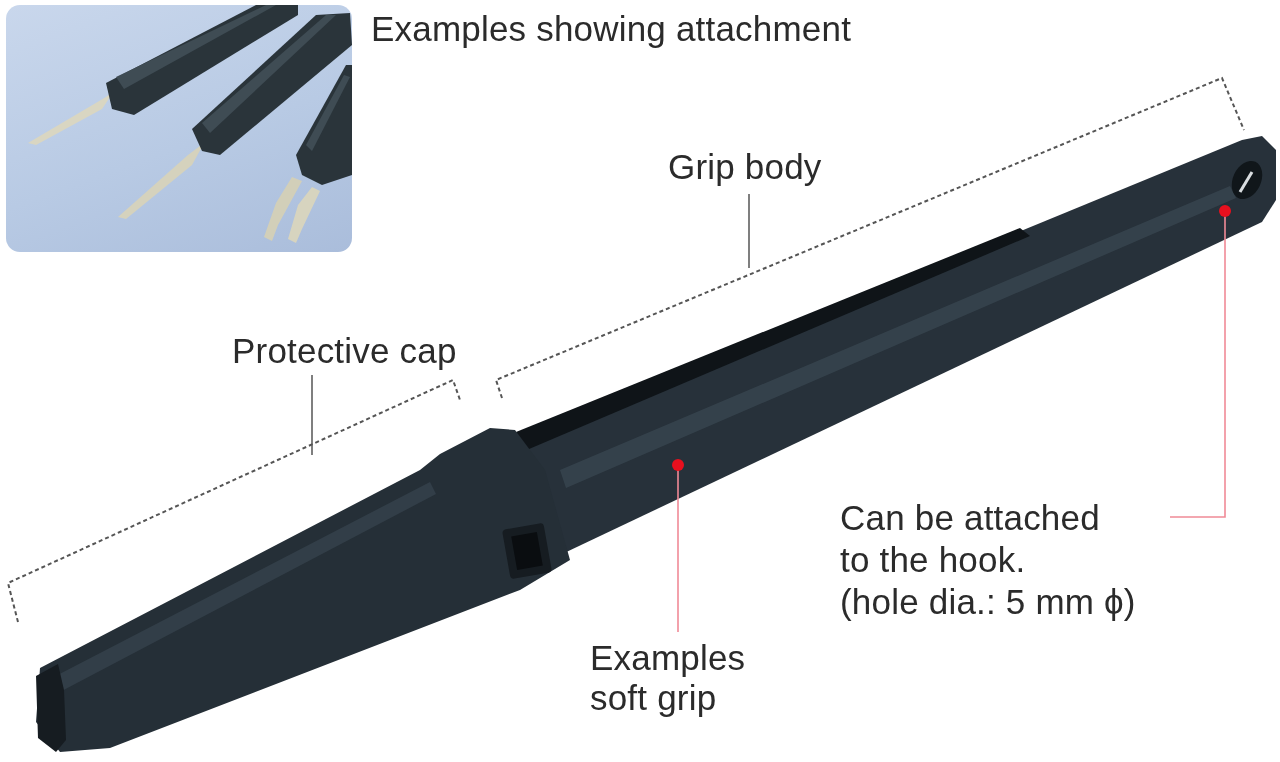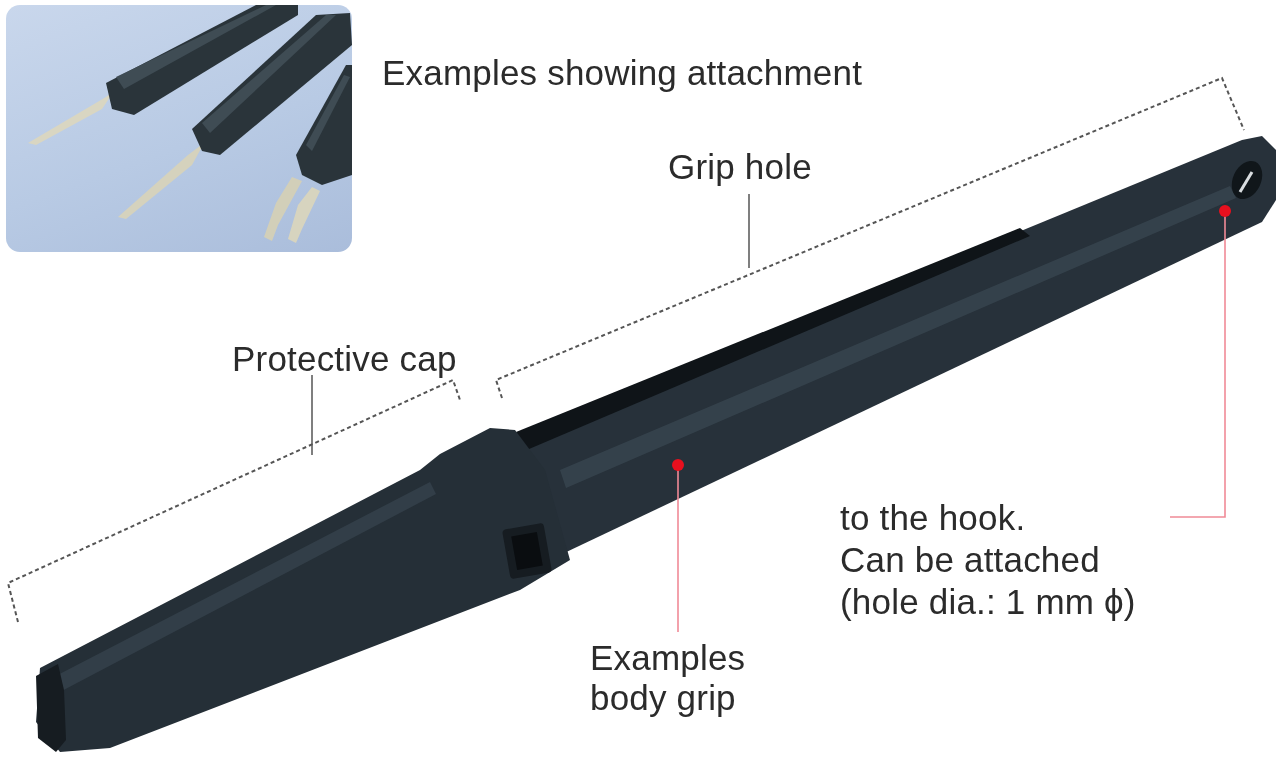--- a/index.html
+++ b/index.html
@@ -101,34 +101,34 @@
     <rect x="514" y="534" width="26" height="34" fill="#0a0d10" transform="rotate(-10 527 551)"></rect>
   </g>
 
   <line x1="678" y1="466" x2="678" y2="632" stroke="#f08a97" stroke-width="1.6"></line>
   <circle cx="678" cy="465" r="6" fill="#e8101e"></circle>
 
   <polyline points="1225,212 1225,517 1170,517" fill="none" stroke="#f08a97" stroke-width="1.6"></polyline>
   <circle cx="1225" cy="211" r="6" fill="#e8101e"></circle>
 </svg>
 
-<div class="label" style="left:382px; top:8px;margin-top:44px;">
+<div class="label" style="left:371px; top:8px;">
   <span class="line">Examples showing attachment</span>
 </div>
 
 <div class="label" style="left:668px; top:146px;">
-  <span>Grip hole</span>
+  <span>Grip body</span>
 </div>
 
-<div class="label" style="left:232px; top:330px;margin-top:8px;">
+<div class="label" style="left:232px; top:330px;">
   <span>Protective cap</span>
 </div>
 
 <div class="label" style="left:590px; top:638px; line-height:1.14;">
   <span class="line">Examples</span>
-  <span class="line">body grip</span>
+  <span class="line">soft grip</span>
 </div>
 
 <div class="label" style="left:840px; top:497px; line-height:1.2;">
+  <span class="line">Can be attached</span>
   <span class="line">to the hook.</span>
-  <span class="line">Can be attached</span>
-  <span class="line">(hole dia.: 1 mm ϕ)</span>
+  <span class="line">(hole dia.: 5 mm ϕ)</span>
 </div>
 
 </body></html>

